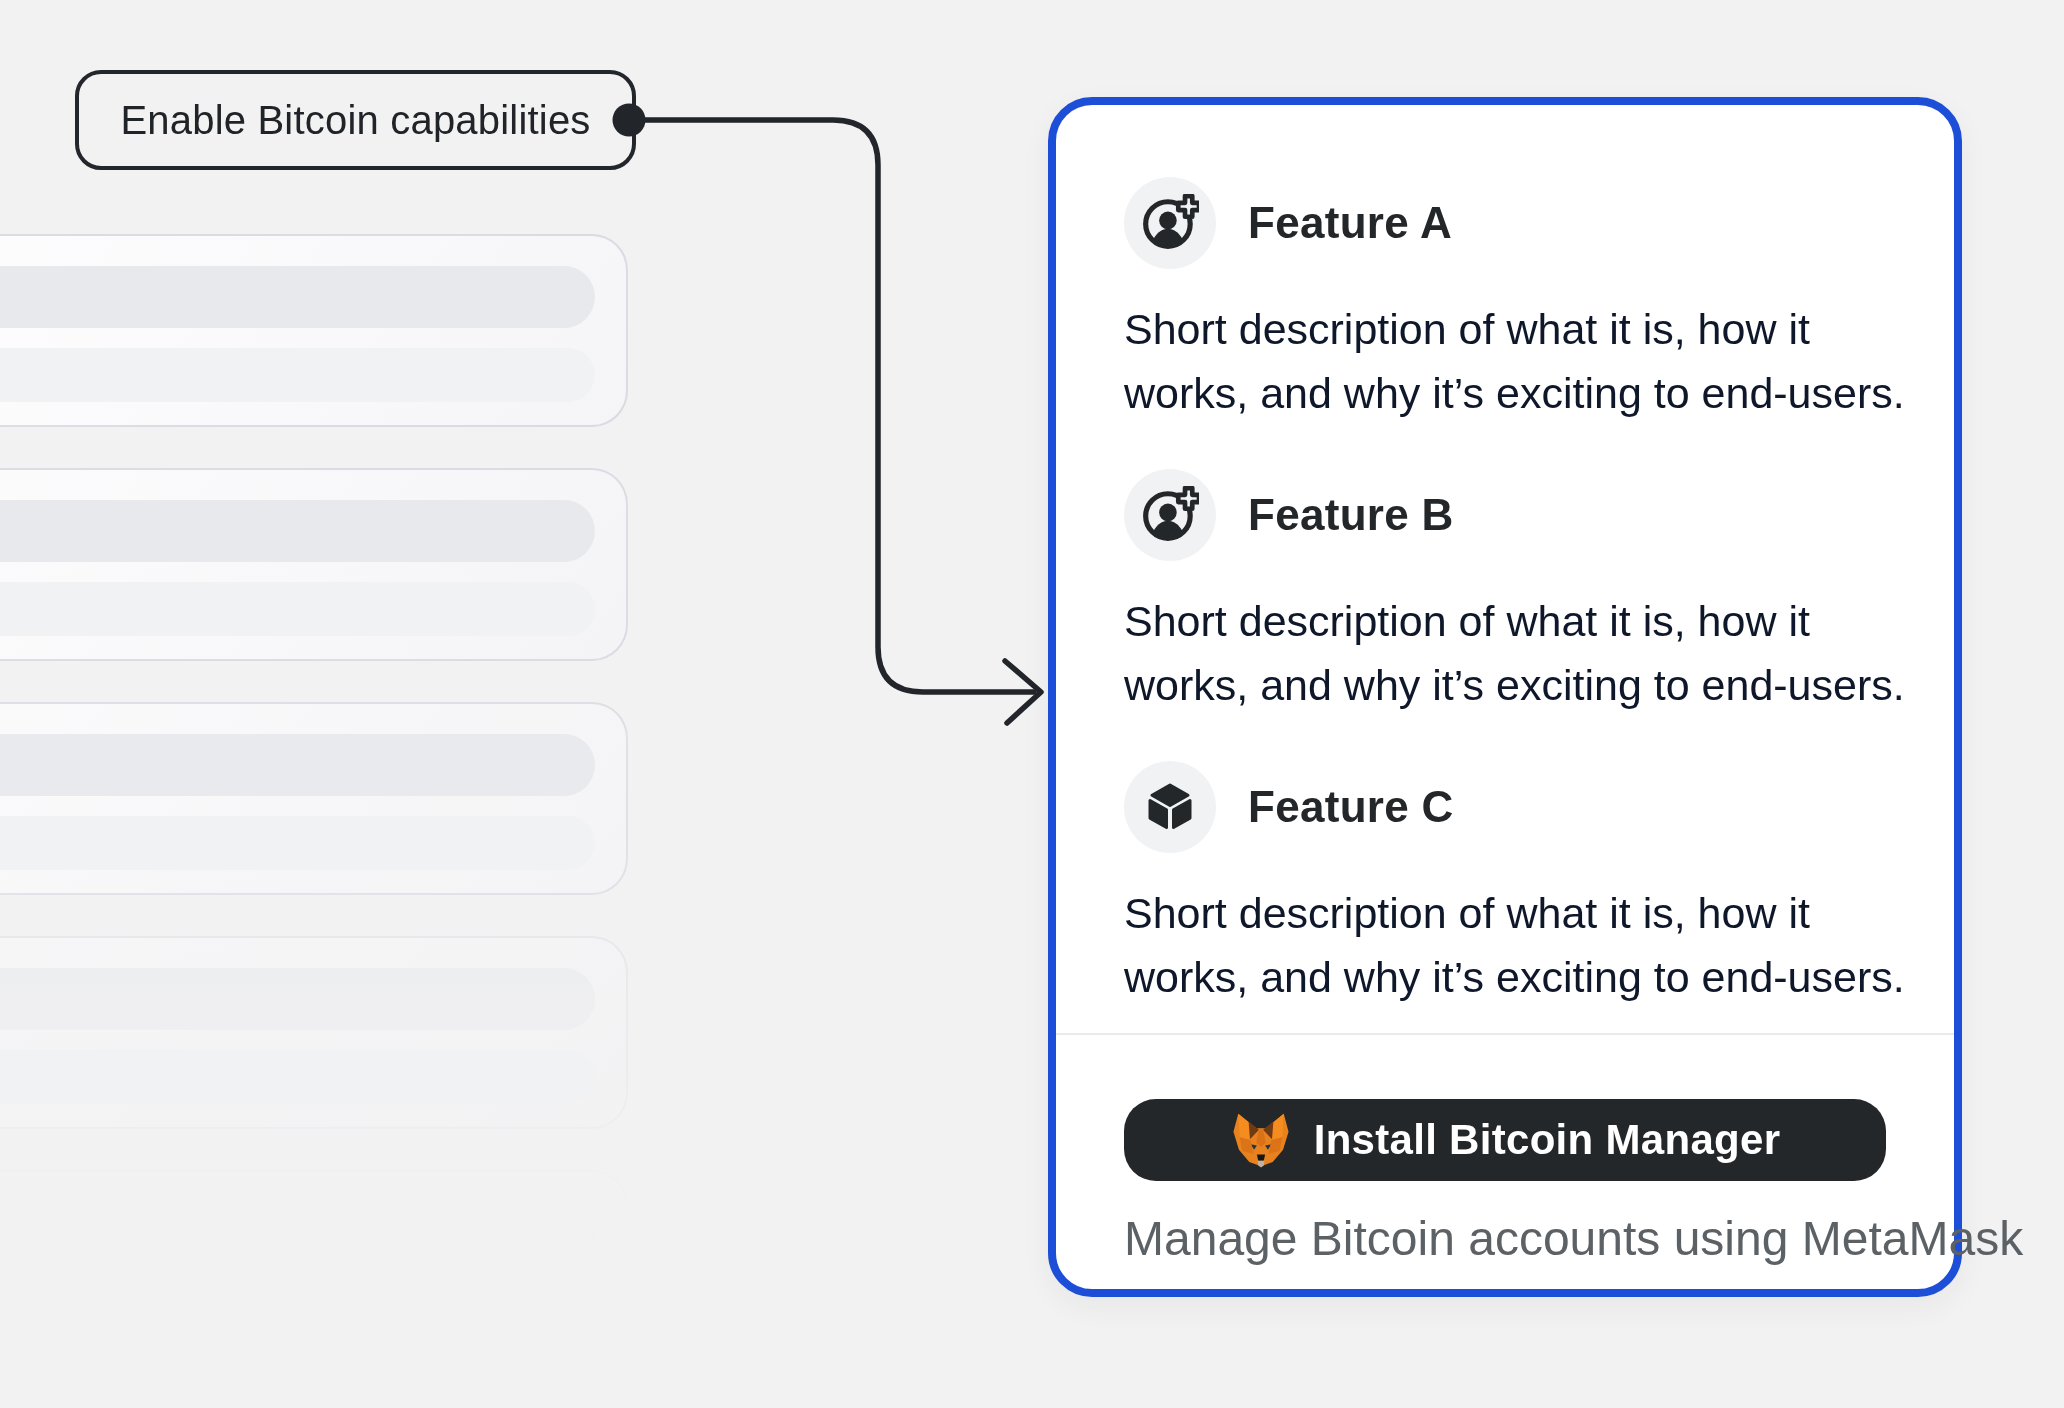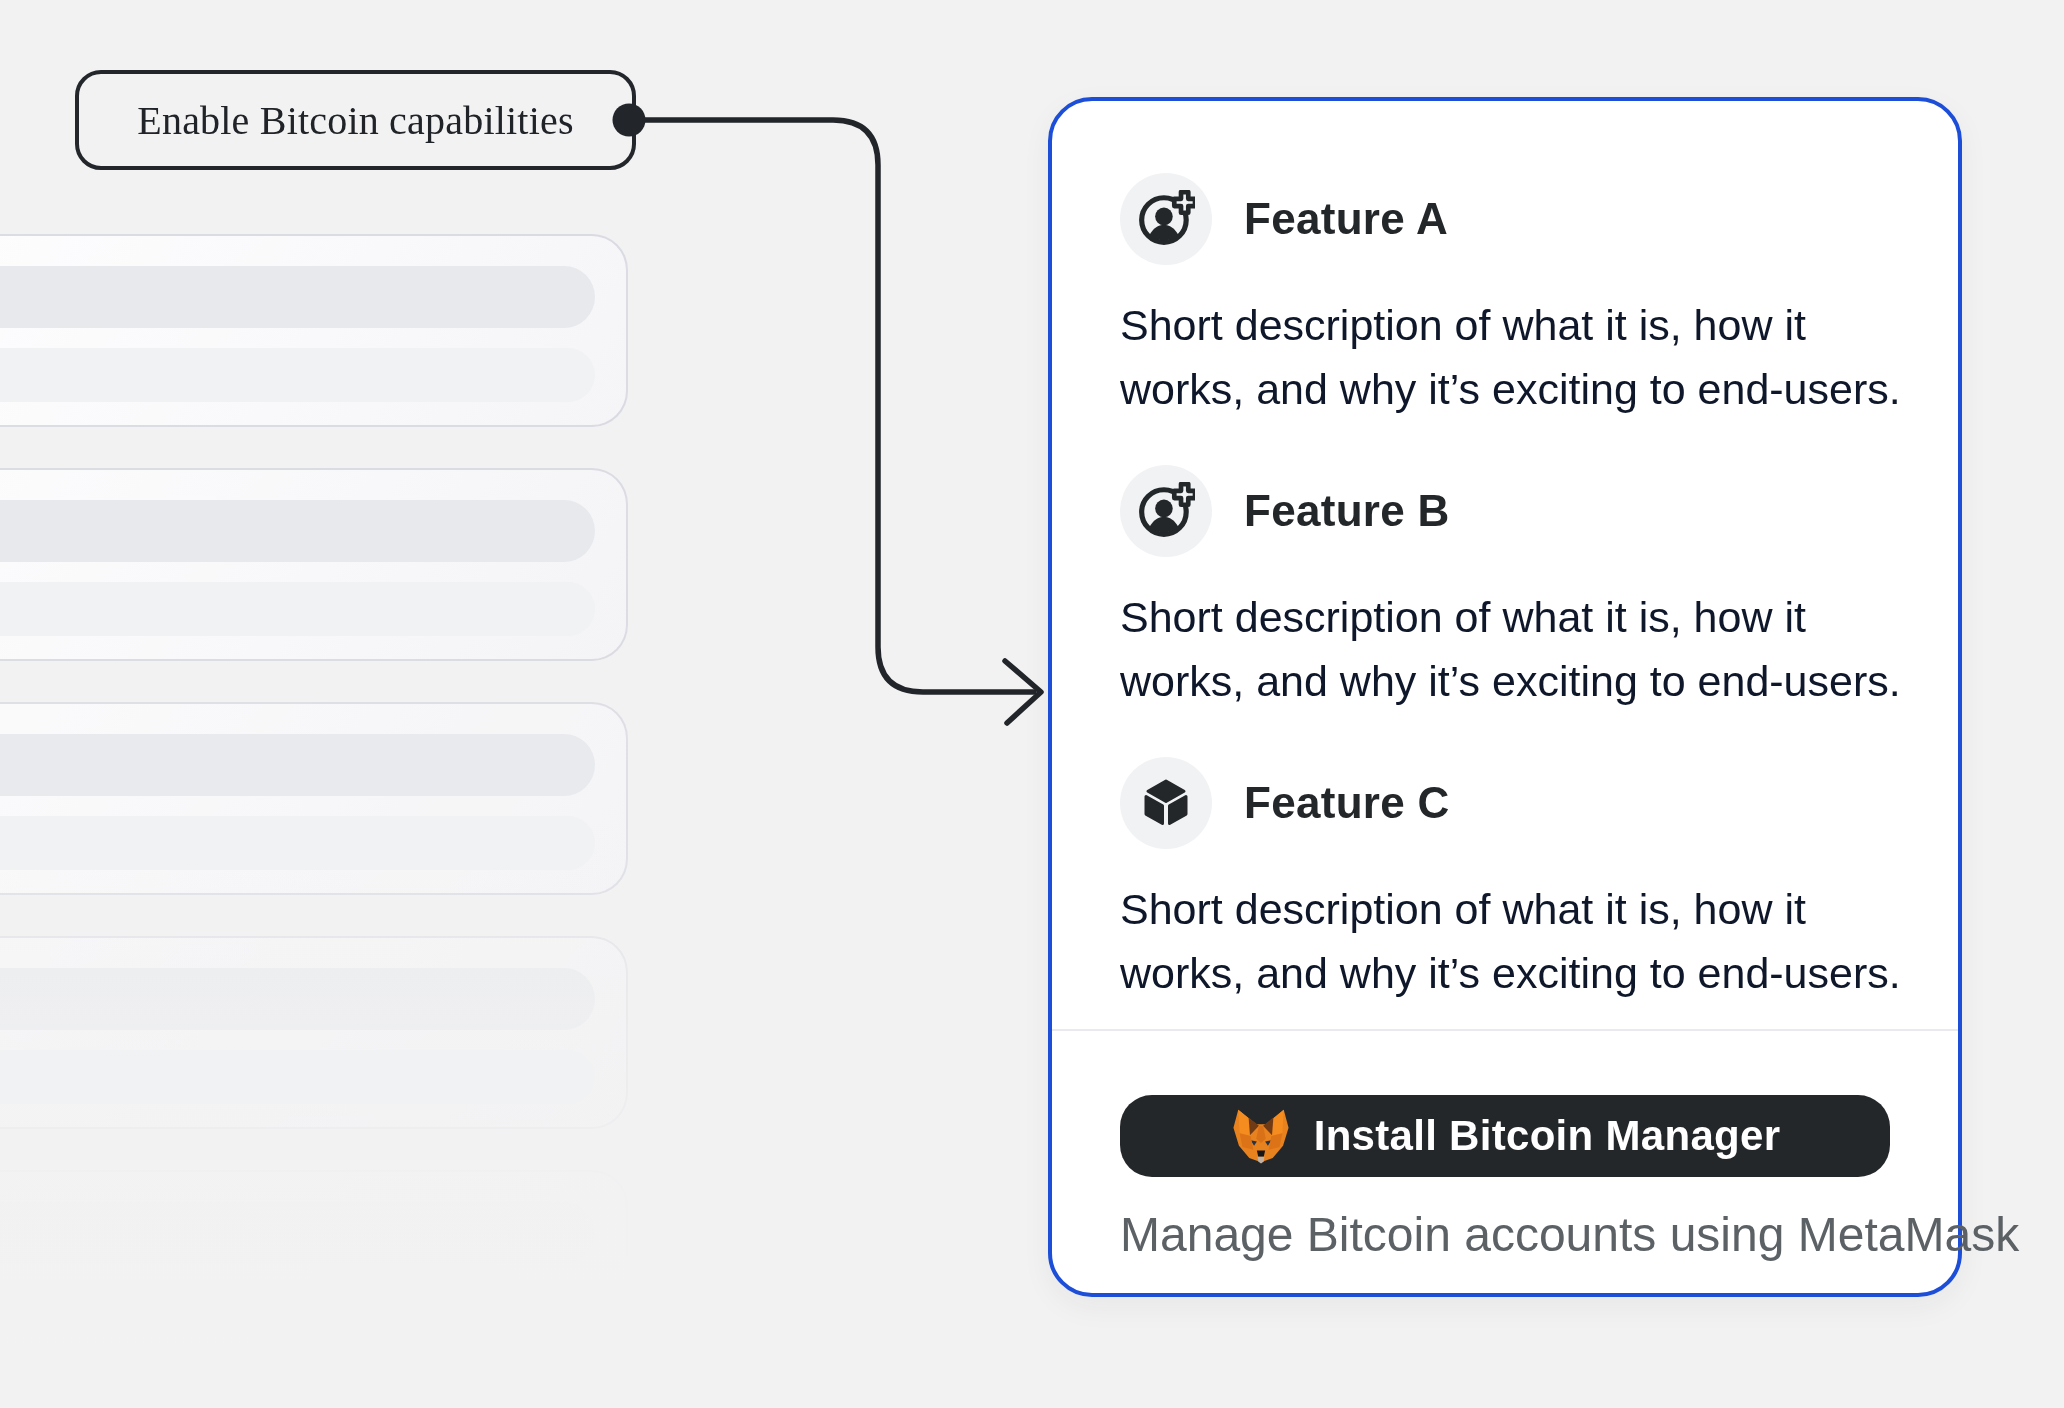--- a/index.html
+++ b/index.html
@@ -8,21 +8,21 @@
     background:#f2f2f3;
     font-family:"Liberation Sans", sans-serif;
     color:#24272a;
   }
   
   .callout{
     position:absolute;left:75px;top:70px;width:561px;height:100px;
     box-sizing:border-box;border:4px solid #23262a;border-radius:26px;
     display:flex;align-items:center;justify-content:center;
     font-size:40px;font-weight:500;color:#202327;letter-spacing:.2px;
-    background:transparent;white-space:nowrap;font-family:Liberation Serif, serif;
+    background:transparent;white-space:nowrap;
   }
   
   .connector{position:absolute;left:0;top:0;pointer-events:none;}
   
   .stack{position:absolute;left:-60px;top:234px;width:688px;}
   .skel{
     position:relative;height:193px;margin-bottom:41px;box-sizing:border-box;
     border:2px solid rgba(208,210,219,.75);border-radius:36px;
     background:linear-gradient(125deg,#fdfdfe 0%,#f9f9fb 55%,#f5f5f7 100%);
   }
@@ -34,21 +34,21 @@
   .skel .bar{position:absolute;left:0;border-radius:0 31px 31px 0;}
   .skel .bar-a{top:30px;right:31px;height:62px;background:#e8e9ed;}
   .skel .bar-b{top:112px;right:31px;height:54px;background:#f1f2f4;}
   .stack-fade{
     position:absolute;left:0;top:820px;width:760px;height:588px;pointer-events:none;
     background:linear-gradient(to bottom,rgba(242,242,243,0) 0%,rgba(242,242,243,.9) 65%,#f2f2f3 95%);
   }
   
   .panel{
     position:absolute;left:1048px;top:97px;width:914px;height:1200px;
-    box-sizing:border-box;background:#ffffff;border:4px solid #1d4ed8;
+    box-sizing:border-box;background:#ffffff;border:8px solid #1d4ed8;
     border-radius:44px;box-shadow:0 10px 30px rgba(30,33,38,.05);
   }
   .panel-content{padding:72px 68px 0 68px;}
   .feature{margin-bottom:44px;}
   .feature-head{display:flex;align-items:center;gap:32px;}
   .icon-circle{
     width:92px;height:92px;border-radius:50%;background:#f1f2f4;flex:none;
     display:flex;align-items:center;justify-content:center;
   }
   .feature-title{font-size:44px;font-weight:700;color:#24272a;letter-spacing:.3px;}

